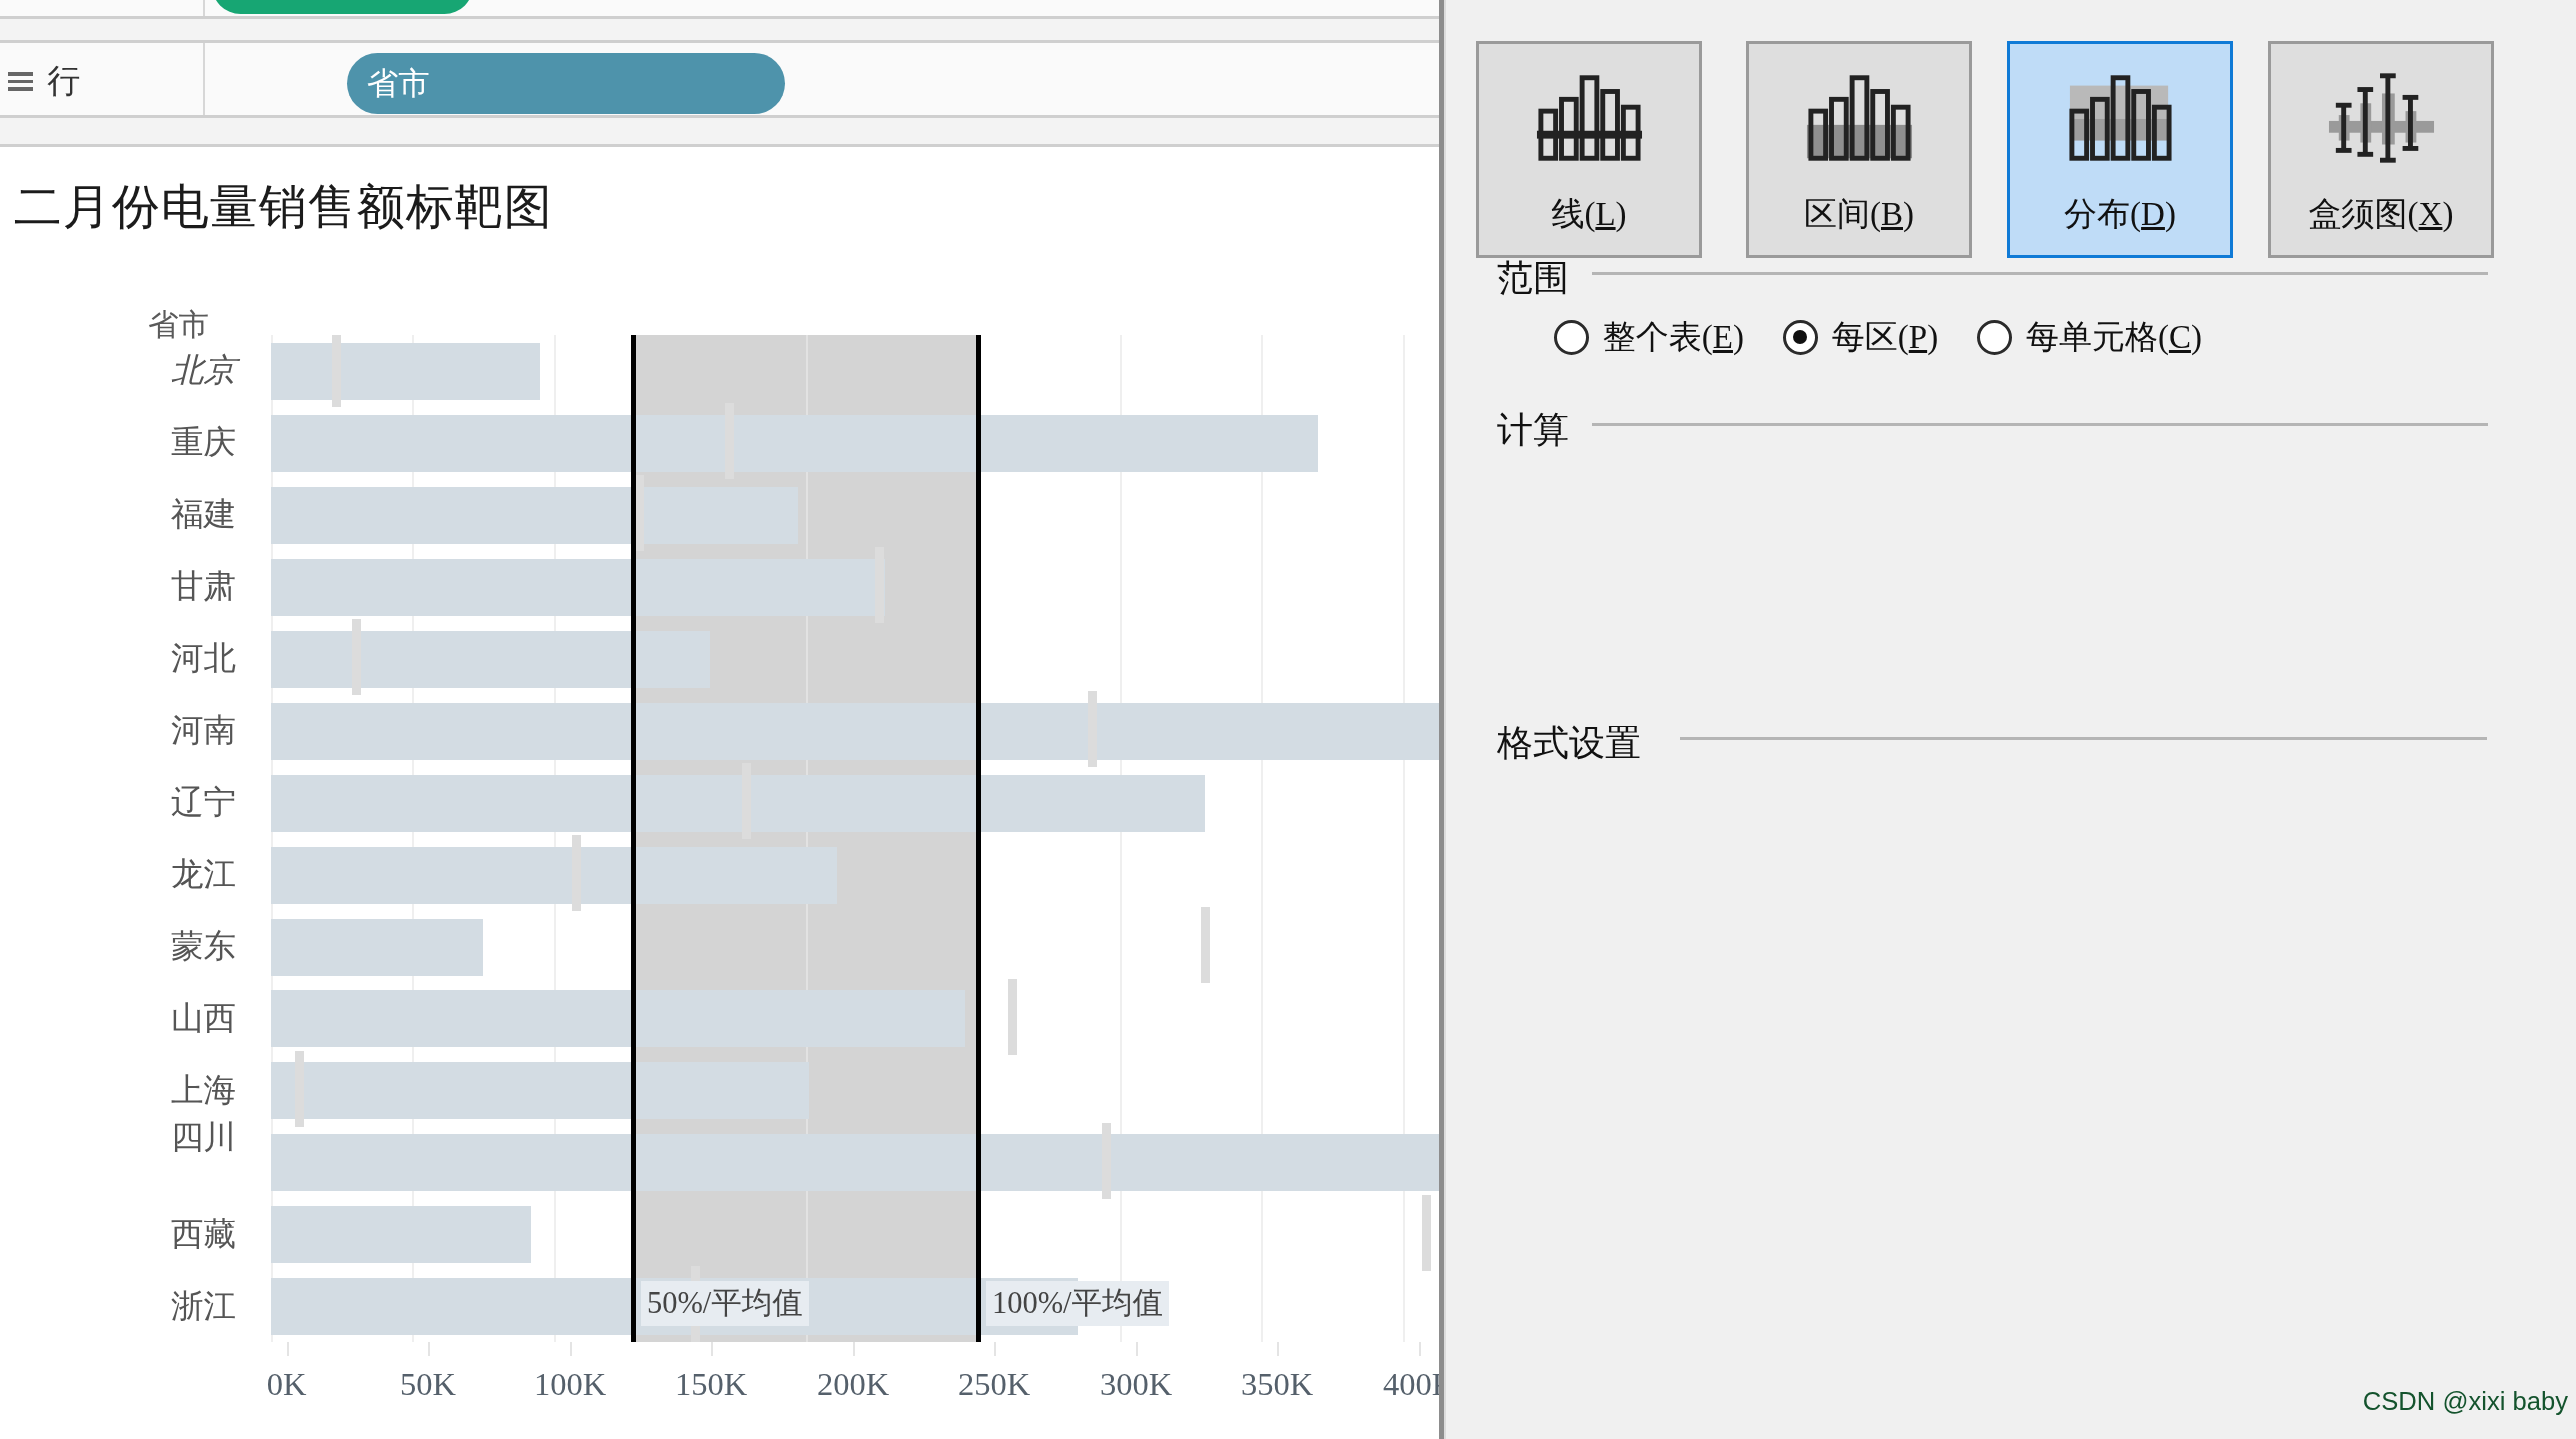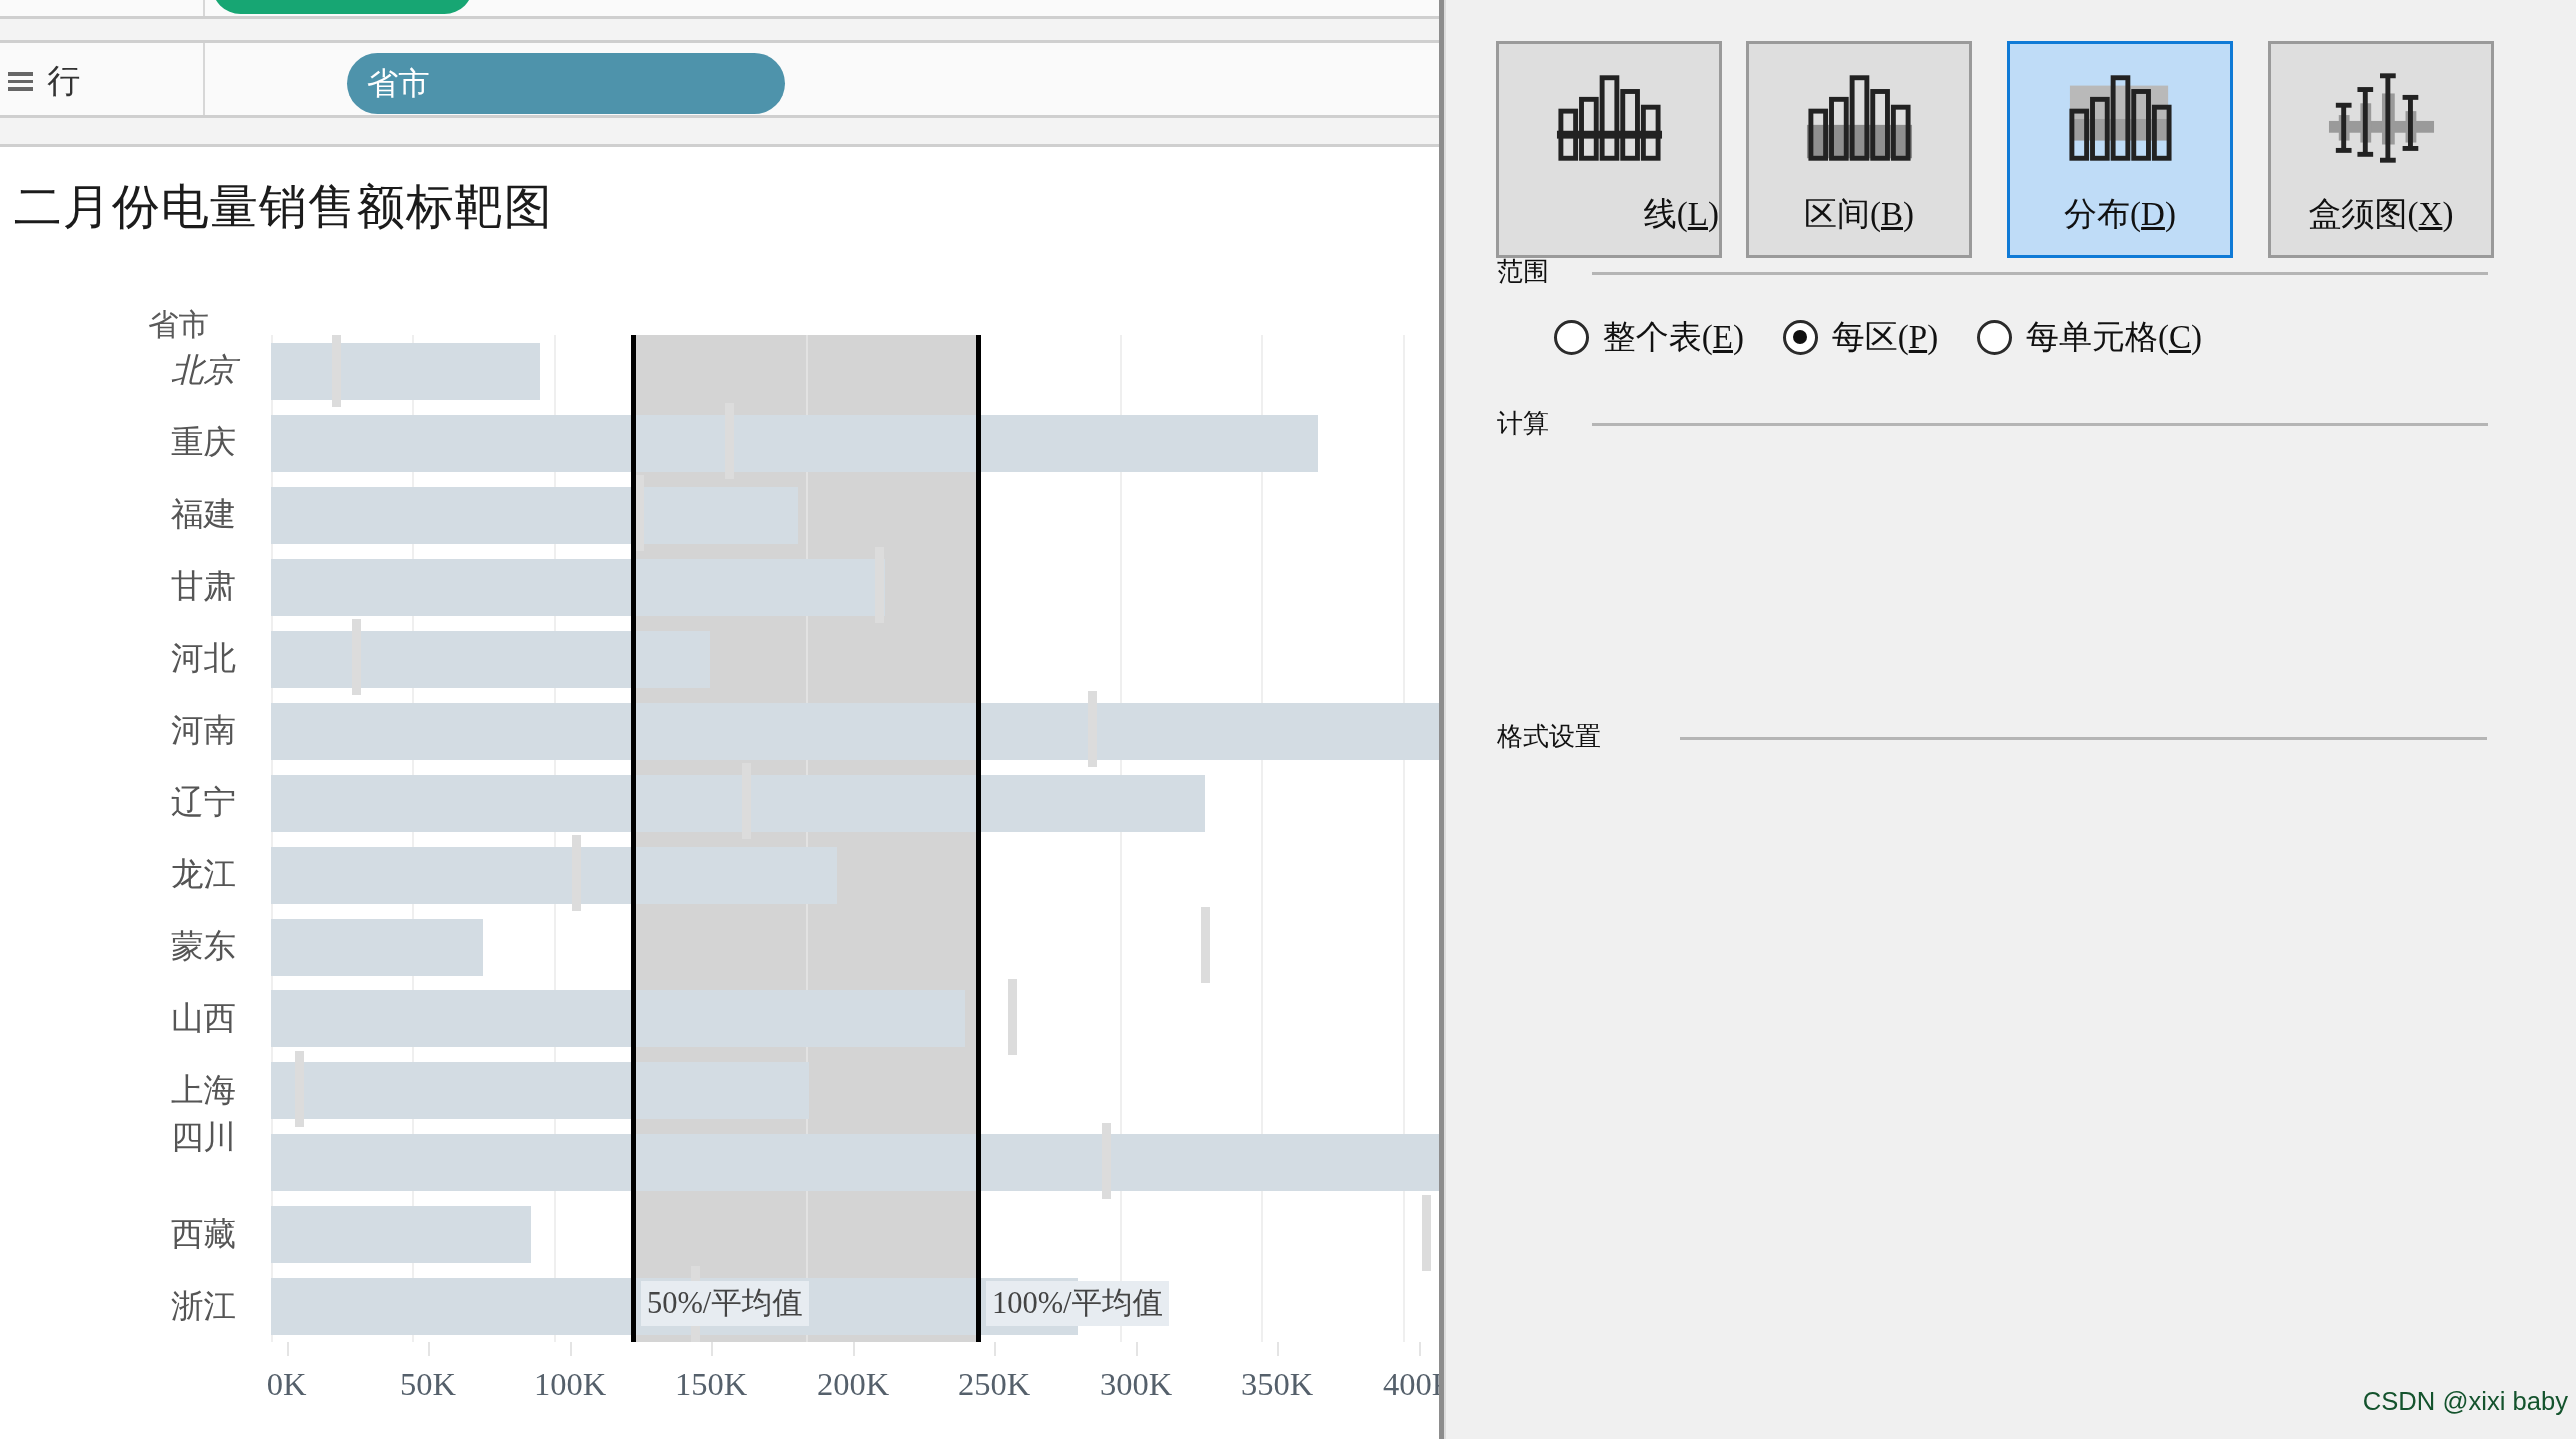--- a/index.html
+++ b/index.html
@@ -70,21 +70,21 @@
 
   .typebtn{position:absolute;top:41px;width:226px;height:217px;
       background:#dedede;border:3px solid #9a9a9a;box-sizing:border-box;
       display:flex;flex-direction:column;align-items:center;justify-content:flex-end;padding-bottom:17.7px;}
   .typebtn.selected{background:#bfdcf7;border:3.9px solid #0f7ad6;}
   .typebtn .glyph{flex:1;display:flex;align-items:center;justify-content:center;width:100%;}
   .typebtn .cap{font-size:33px;color:#111;
       font-family:"Liberation Serif","DejaVu Serif",serif;white-space:nowrap;}
   .cap u{text-decoration:underline;}
 
-  .grouphdr{position:absolute;font-size:26px;color:#111;
+  .grouphdr{position:absolute;font-size:36px;color:#111;
       font-family:"Liberation Serif","DejaVu Serif",serif;}
   .grouprule{position:absolute;height:3px;background:#b5b5b5;}
 
   .radio-row{position:absolute;display:flex;align-items:center;}
   .radio{width:35px;height:35px;border-radius:50%;border:3.9px solid #2b2b2b;background:#fff;
       box-sizing:border-box;display:inline-block;position:relative;flex:none;}
   .radio.on::after{content:"";position:absolute;left:6.9px;top:6.9px;width:13.8px;height:13.8px;
       border-radius:50%;background:#111;}
   .radio-row .txt{margin-left:13.8px;margin-right:39px;font-size:33px;color:#111;
       font-family:"Liberation Serif","DejaVu Serif",serif;white-space:nowrap;}
@@ -209,21 +209,21 @@
         <div class="axlabel" style="left: 1017px;">350K</div>
         <div class="axtick" style="left: 1159px;"></div>
         <div class="axlabel" style="left: 1159px;">400K</div>
       </div>
 
     <div id="ws-edge"></div>
   </div>
 
   <div id="panel">
 
-    <div class="typebtn" style="left:50px;align-items:flex-end;">
+    <div class="typebtn" style="left:30px;">
       <span class="glyph">
         <svg width="128" height="108" viewBox="0 0 130 110">
           <g fill="none" stroke="#222" stroke-width="5">
             <rect x="16" y="48" width="15" height="48"></rect>
             <rect x="37" y="36" width="15" height="60"></rect>
             <rect x="58" y="14" width="15" height="82"></rect>
             <rect x="79" y="28" width="15" height="68"></rect>
             <rect x="100" y="44" width="15" height="52"></rect>
           </g>
           <rect x="12" y="68" width="107" height="8" fill="#222"></rect>

